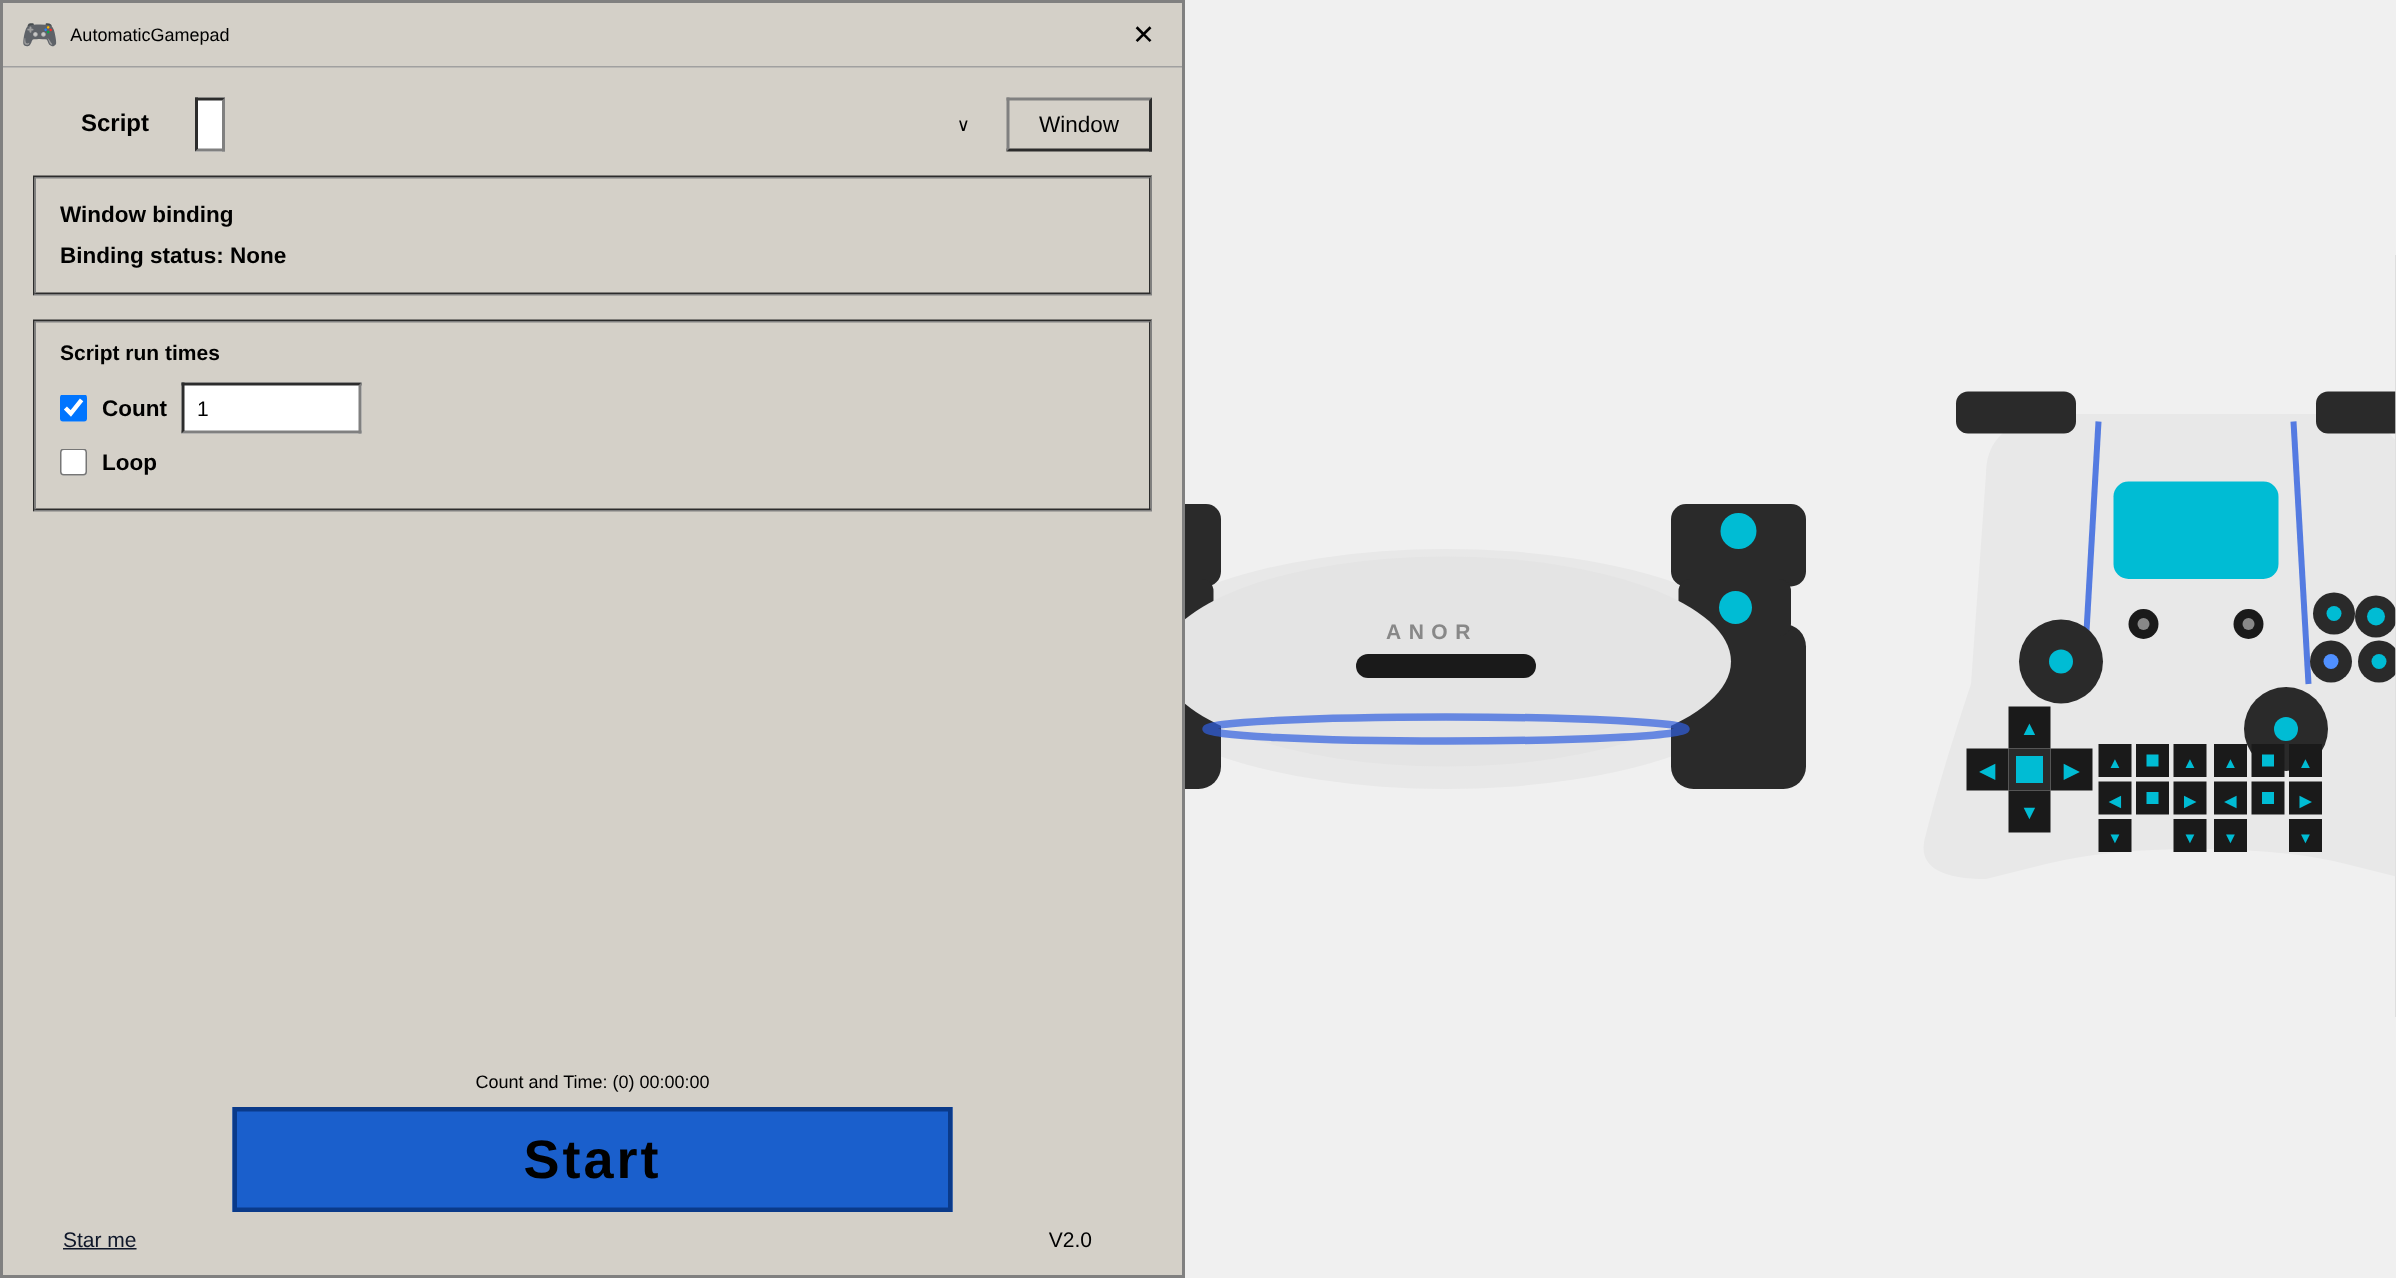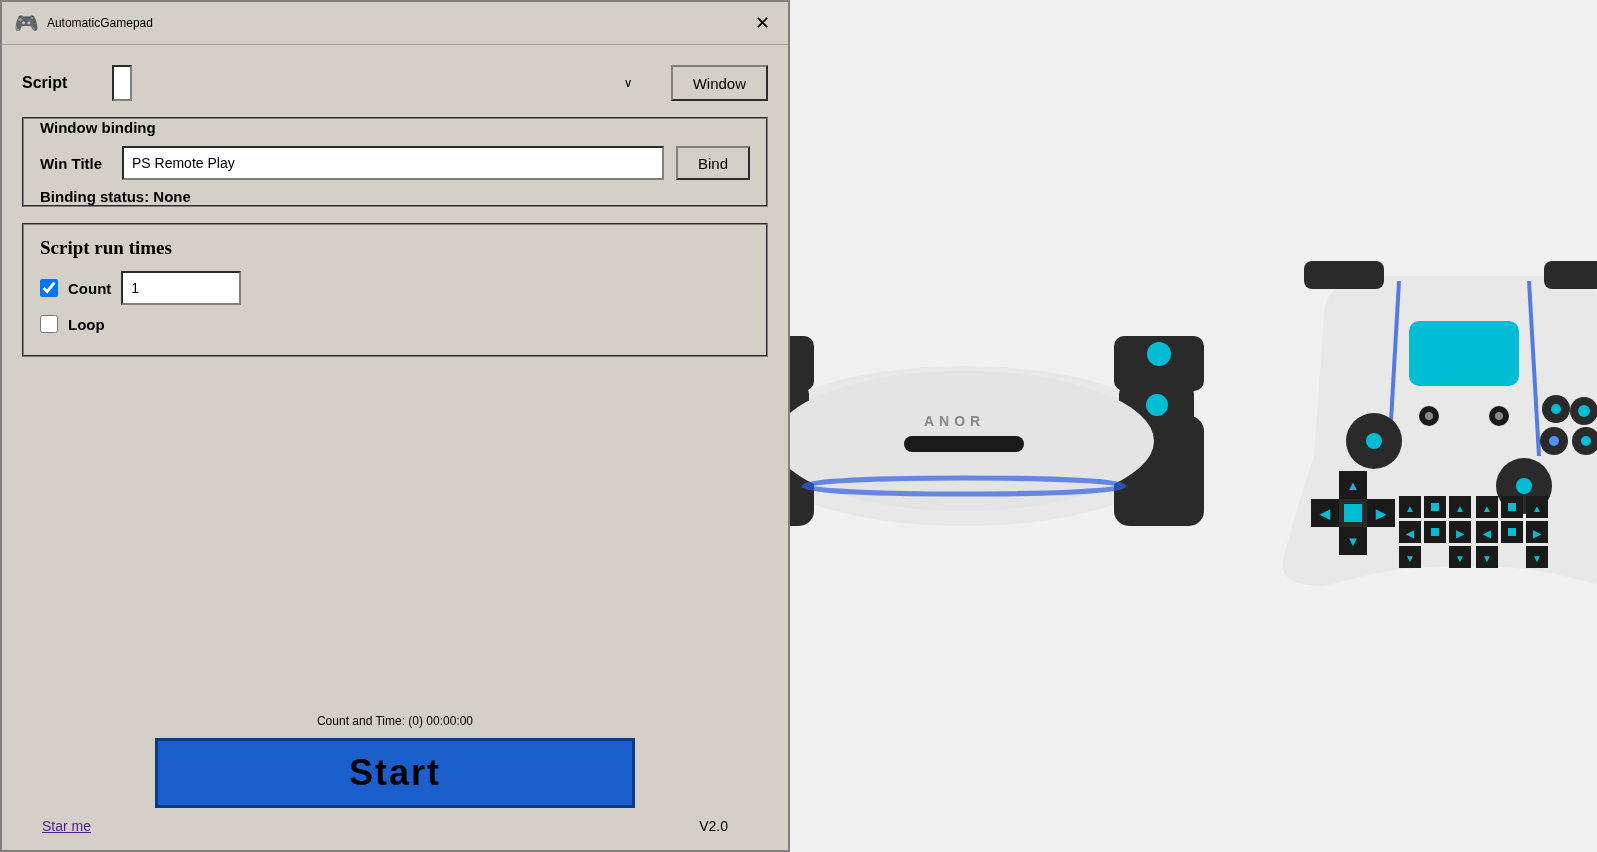--- a/index.html
+++ b/index.html
@@ -58,21 +58,22 @@
       flex: 1;
       display: flex;
       flex-direction: column;
       gap: 16px;
     }
 
     
     .script-row {
       display: flex;
       align-items: center;
-      gap: 30px;
+      gap: 16px;
+      margin-left: 32px;
     }
     .script-label {
       font-size: 16px;
       font-weight: bold;
       color: #000;
       min-width: 60px;
     }
     .script-dropdown {
       flex: 1;
       height: 36px;
@@ -101,21 +102,21 @@
       background: #d4d0c8;
       border: 2px outset #808080;
       font-size: 15px;
       cursor: pointer;
       white-space: nowrap;
     }
 
     
     .section-box {
       border: 2px groove #808080;
-      padding: 0 16px;
+      padding: 16px 16px;
       background: #d4d0c8;
     }
     .section-title {
       font-size: 15px;
       font-weight: bold;
       color: #000;
       margin-bottom: 10px;
     }
     .win-title-row {
       display: flex;
@@ -151,25 +152,24 @@
       color: #000;
     }
 
     
     .run-times-section {
       border: 2px groove #808080;
       padding: 12px 16px;
       background: #d4d0c8;
     }
     .run-times-title {
-      font-size: 19px;
+      font-size: 14px;
       font-weight: bold;
       color: #000;
       margin-bottom: 12px;
-      font-family: Liberation Serif, serif;
     }
     .checkbox-row {
       display: flex;
       align-items: center;
       gap: 10px;
       margin-bottom: 10px;
     }
     .checkbox-row input[type="checkbox"] {
       width: 18px;
       height: 18px;
@@ -238,21 +238,21 @@
       line-height: 1.2;
     }
     .footer-row {
       display: flex;
       justify-content: space-between;
       align-items: center;
       width: 100%;
       padding: 0 20px;
     }
     .star-me-link {
-      color: #4c1d95;
+      color: #0f172a;
       text-decoration: underline;
       font-size: 14px;
       cursor: pointer;
     }
     .version-label {
       font-size: 14px;
       color: #000;
       align-self: flex-end;
       margin-right: 20px;
     }
@@ -305,25 +305,20 @@
         <select class="script-dropdown">
           <option value=""></option>
         </select>
         <span class="dropdown-arrow">∨</span>
       </div>
       <button class="refresh-btn">Window</button>
     </div>
 
     <div class="section-box">
       <div class="section-title">Window binding</div>
-      <div class="win-title-row">
-        <span class="win-title-label">Win Title</span>
-        <input class="win-title-input" type="text" value="PS Remote Play" style="">
-        <button class="bind-btn">Bind</button>
-      </div>
       <div class="binding-status">Binding status: None</div>
     </div>
 
     <div class="run-times-section">
       <div class="run-times-title">Script run times</div>
       <div class="checkbox-row">
         <input type="checkbox" id="count-check" checked="" style="">
         <label class="checkbox-label" for="count-check">Count</label>
         <input class="count-input" type="text" value="1" style="">
       </div>

